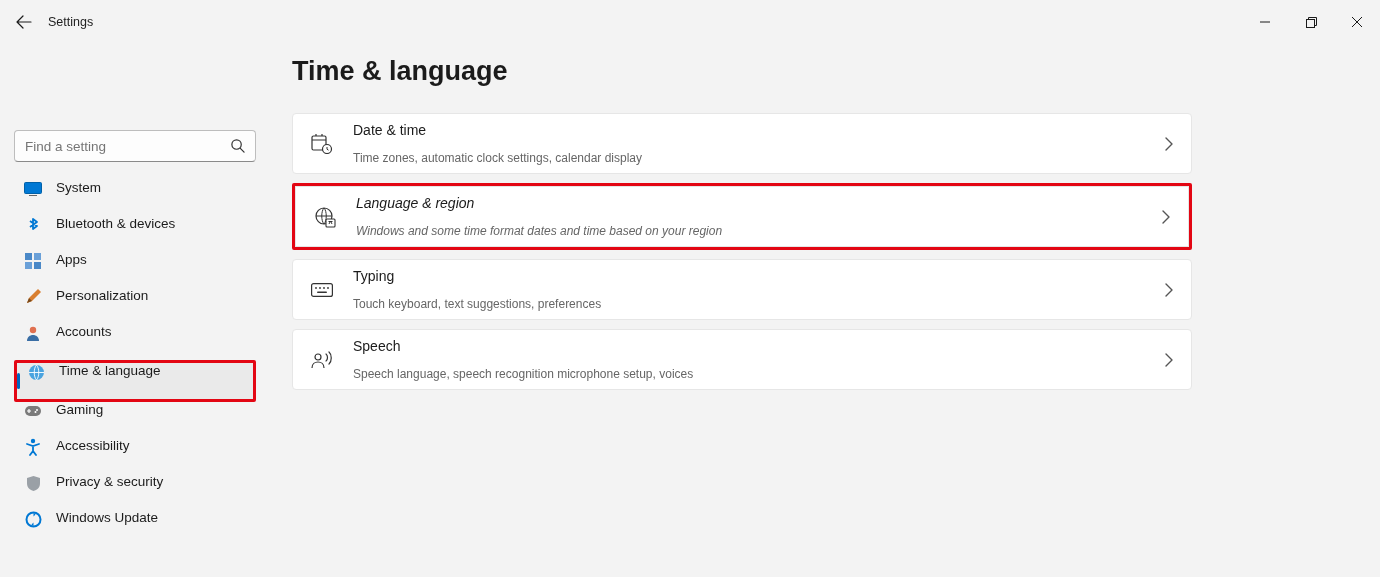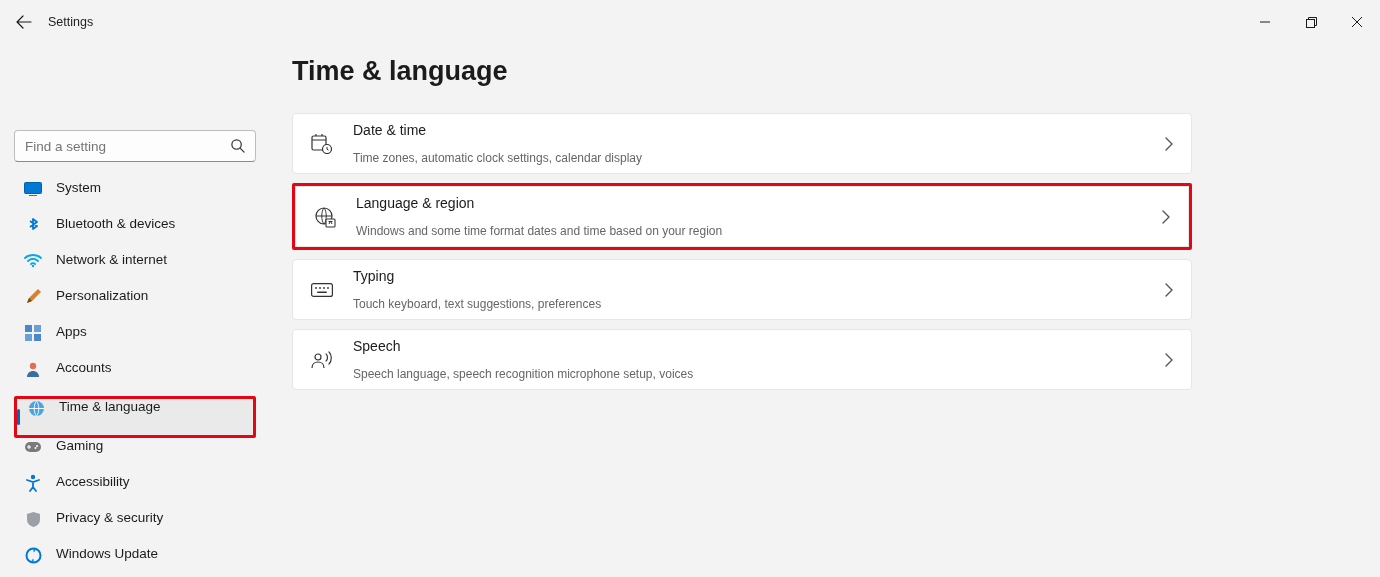--- a/index.html
+++ b/index.html
@@ -26,21 +26,21 @@
   .page-title { font-size: 27px; font-weight:600; margin-bottom: 26px; }
   .cards { display:flex; flex-direction:column; gap:3px; max-width: 900px; }
   .card-wrap { border-radius:4px; }
   .card { background:#fff; border:1px solid #e6e6e6; border-radius:4px; height:61px; display:flex; align-items:center; padding:0 18px 0 18px; cursor:pointer; gap:20px; }
   .card .cicon { width:22px; height:22px; display:flex; align-items:center; justify-content:center; color:#333; flex-shrink:0; }
   .card .ctext { flex:1; display:flex; flex-direction:column; justify-content:space-between; }
   .card .ctitle { font-size:14px; color:#1b1b1b; }
   .card .csub { font-size:12px; color:#666; margin-top:13px; }
   .card .chev { color:#555; flex-shrink:0; }
   .gap { height:3px; }
-  .card-highlight { border:3px solid #e30613; border-radius:2px; padding:0; }
+  .card-highlight { border:3px solid #e30613; border-radius:2px; padding:0;font-style:italic; }
   .card-highlight .card { border-radius:0; }
   svg { display:block; }
 </style>
 </head>
 <body>
 
 <div class="titlebar">
   <div class="tb-left">
     <div class="back">
       <svg width="16" height="16" viewBox="0 0 16 16">
@@ -95,50 +95,41 @@
 
       <div class="nav-item">
         <span class="icon">
           <svg width="14" height="18" viewBox="0 0 14 18">
               <path d="M4 4l7 5-4 3V2l4 3-7 5" stroke="#0078d4" stroke-width="1.8" fill="none" stroke-linejoin="round" transform="translate(0 1)"></path>
             </svg>
         </span>
         <span>Bluetooth &amp; devices</span>
       </div>
 
-      <div class="nav-item">
-        <span class="icon">
-          <svg width="18" height="14" viewBox="0 0 18 14">
-              <path d="M1 4c4-4 12-4 16 0M4 7c3-3 7-3 10 0M7 10c1-1 3-1 4 0" stroke="#0ba5e9" stroke-width="1.8" fill="none" stroke-linecap="round"></path>
-              <circle cx="9" cy="12" r="1.2" fill="#0ba5e9"></circle>
-            </svg>
-        </span>
-        <span>Network &amp; internet</span>
-      </div>
-
-      <div class="nav-item">
-        <span class="icon">
-          <svg width="18" height="18" viewBox="0 0 18 18">
-              <path d="M3 15l2-5 9-9 3 3-9 9z" fill="#d97f30"></path>
-              <path d="M3 15l2-5 3 3z" fill="#7a4a1a"></path>
-            </svg>
-        </span>
-        <span>Personalization</span>
-      </div>
 
       <div class="nav-item">
         <span class="icon">
           <svg width="16" height="16" viewBox="0 0 16 16">
               <rect x="0" y="0" width="7" height="7" fill="#4a88c7"></rect>
               <rect x="9" y="0" width="7" height="7" fill="#6aa0d8"></rect>
               <rect x="0" y="9" width="7" height="7" fill="#6aa0d8"></rect>
               <rect x="9" y="9" width="7" height="7" fill="#4a88c7"></rect>
             </svg>
         </span>
         <span>Apps</span>
+      </div>
+
+      <div class="nav-item">
+        <span class="icon">
+          <svg width="18" height="18" viewBox="0 0 18 18">
+              <path d="M3 15l2-5 9-9 3 3-9 9z" fill="#d97f30"></path>
+              <path d="M3 15l2-5 3 3z" fill="#7a4a1a"></path>
+            </svg>
+        </span>
+        <span>Personalization</span>
       </div>
 
       <div class="nav-item">
         <span class="icon">
           <svg width="16" height="16" viewBox="0 0 16 16">
               <circle cx="8" cy="5" r="3.2" fill="#e07050"></circle>
               <path d="M2 16c0-4 3-6 6-6s6 2 6 6z" fill="#3a6ea5"></path>
             </svg>
         </span>
         <span>Accounts</span>

